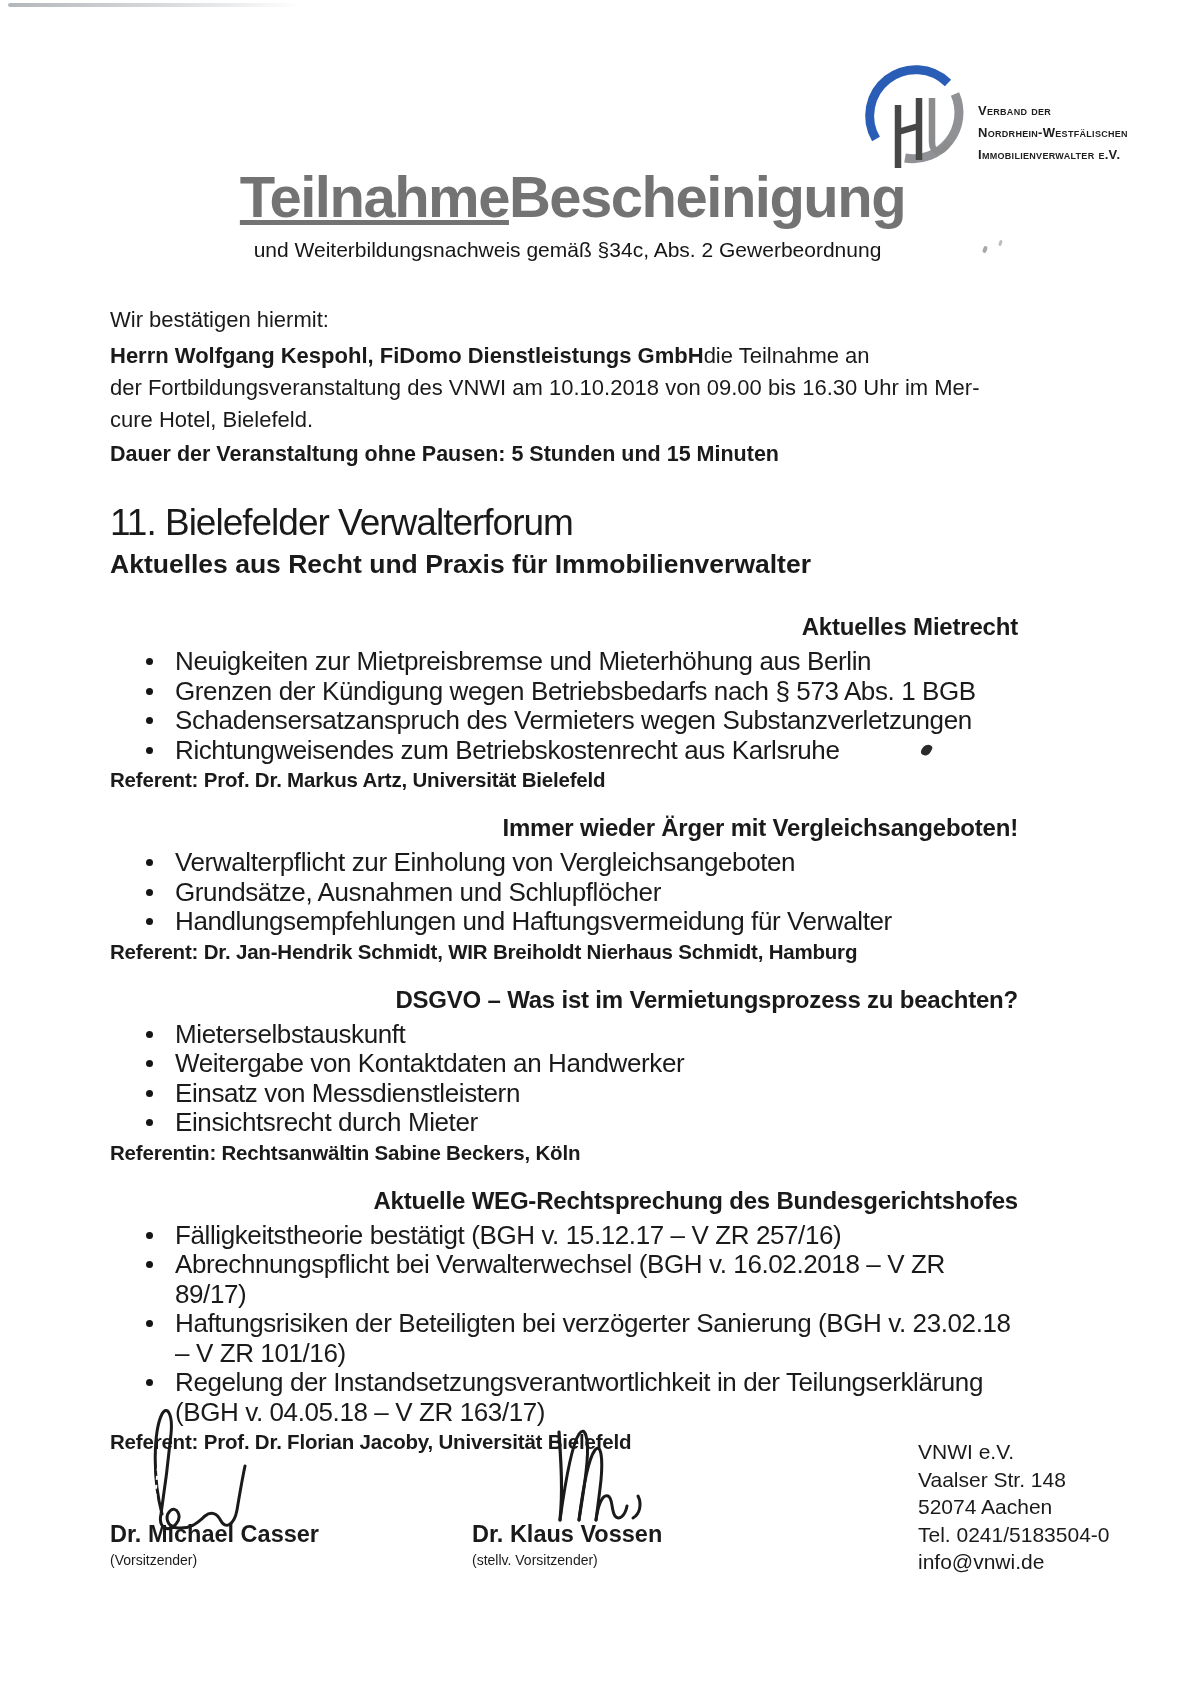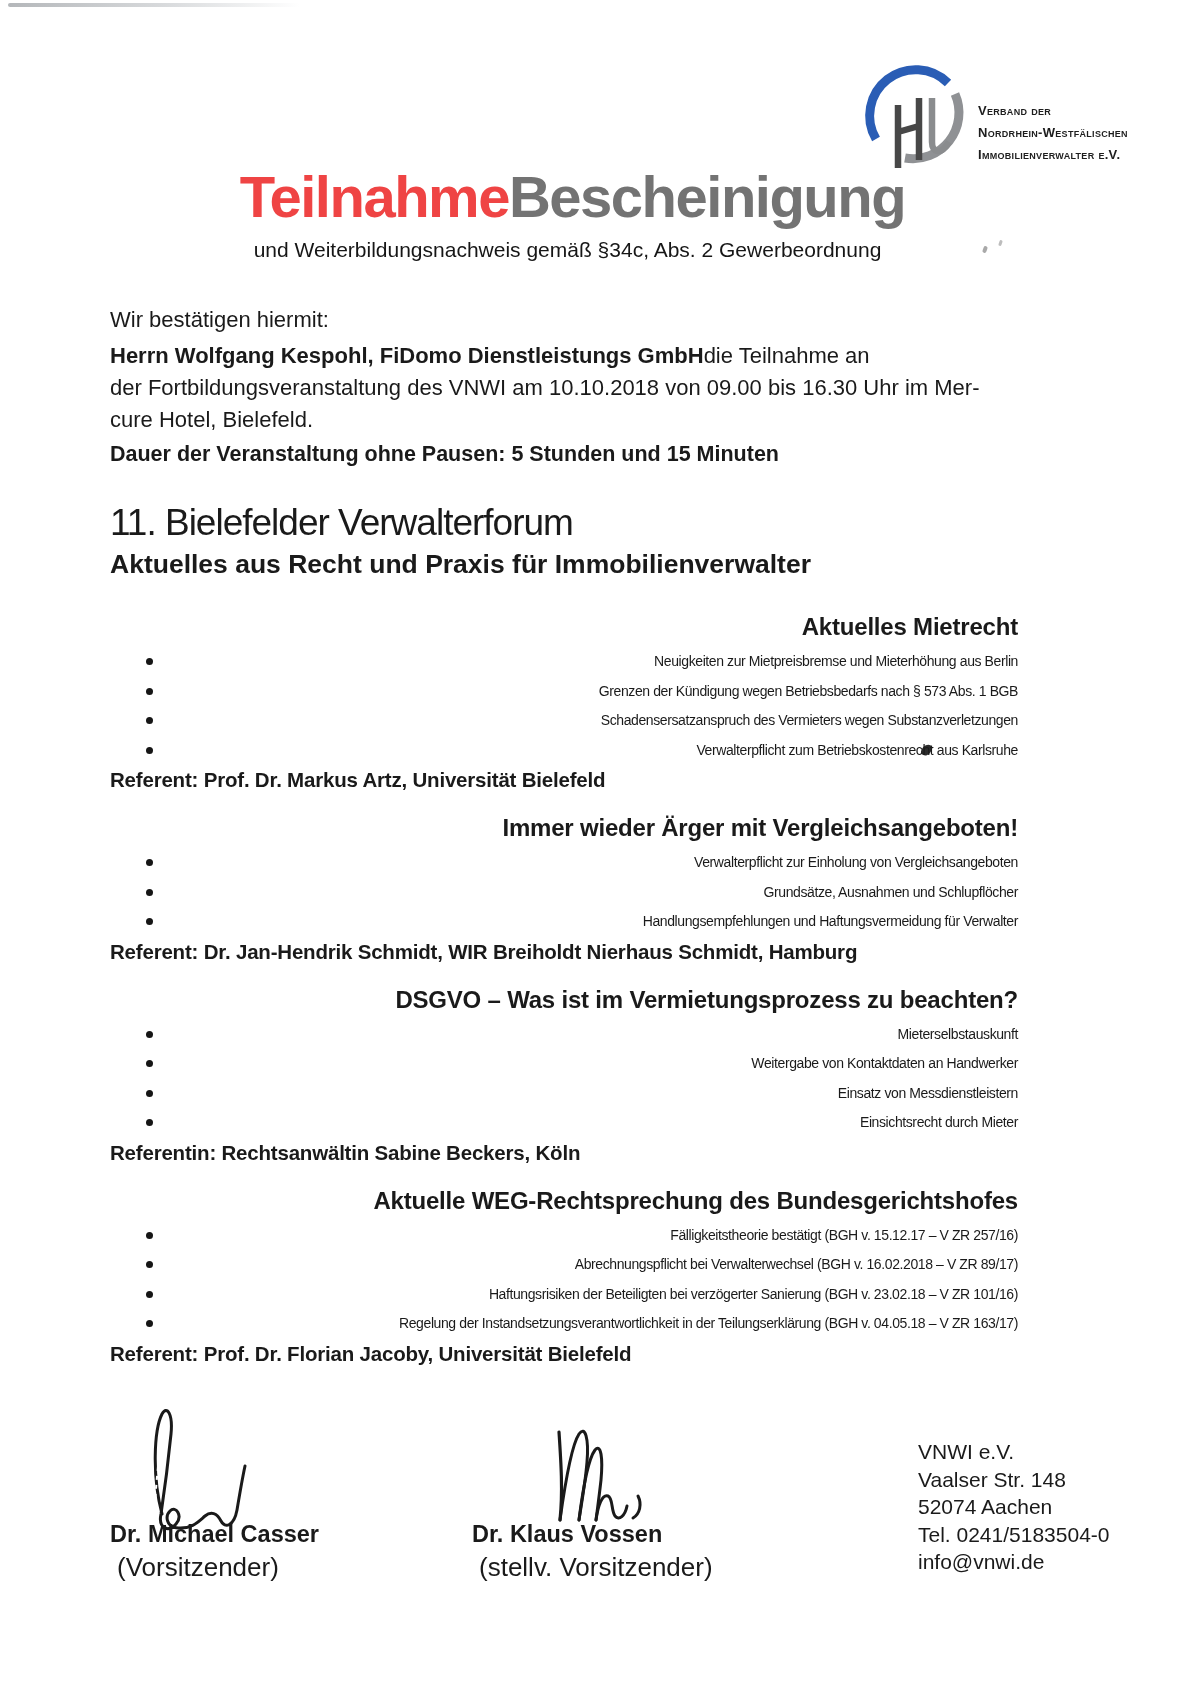--- a/index.html
+++ b/index.html
@@ -20,45 +20,45 @@
     background:#bdbdbd; transform:rotate(20deg); border-radius:2px; }
   .artifact-dot { position:absolute; left:628px; top:453px; width:3px; height:3px;
     background:#8a8a8a; border-radius:50%; }
   
   .logo-svg { position:absolute; left:862px; top:58px; }
   .logo-text { position:absolute; left:978px; top:100px; font-size:13px; font-weight:bold;
     line-height:22px; letter-spacing:0.3px; font-variant:small-caps; color:#1d1d1d; white-space:nowrap; }
   
   .doc-title { position:absolute; top:163px; left:0; width:1145px; text-align:center;
     font-size:58px; font-weight:bold; letter-spacing:-1.5px; white-space:nowrap; }
-  .doc-title .t-blue { color:#ef4444; }
+  .doc-title .t-blue { color:#737373;text-decoration:underline; }
   .doc-title .t-dark { color:#737373; }
   .doc-subtitle { position:absolute; top:238px; left:0; width:1135px; text-align:center;
     font-size:21px; color:#161616; }
   
   .content { position:absolute; left:110px; top:306px; width:908px; }
   .confirm { font-size:22px; line-height:28px; margin:0 0 6px; }
   .para { font-size:22px; line-height:32px; margin:0; }
   .para .b { font-weight:bold; }
   .duration { font-size:21.5px; font-weight:bold; line-height:28px; margin:4px 0 0; }
   .event-title { font-size:37px; font-weight:normal; letter-spacing:-1px; line-height:46px; margin:32px 0 0; }
   .event-sub { font-size:26.5px; line-height:36px; margin:0; }
   .sec h3 { font-size:24px; font-weight:bold; letter-spacing:-0.2px; line-height:30px; margin:18px 0 5px;text-align:right; }
   .sec:first-of-type h3 { margin-top:30px; }
   .sec ul { margin:3px 0 0; padding:0 0 0 65px; list-style:none; }
-  .sec li { font-size:14px; line-height:29.5px; letter-spacing:-0.4px; position:relative;text-align:right; }
+  .sec li { font-size:26px; line-height:29.5px; letter-spacing:-0.4px; position:relative; }
   .sec li::before { content:""; position:absolute; left:-29px; top:11px; width:7px; height:7px;
     background:#151515; border-radius:50%; }
   .referent { font-size:20.5px; font-weight:bold; letter-spacing:-0.2px; line-height:30px; margin:0; }
   
   .sig-svg { position:absolute; }
   .sig-casser-svg { left:142px; top:1406px; }
   .sig-vossen-svg { left:545px; top:1422px; }
   .sig-name { position:absolute; font-size:23.5px; font-weight:bold; white-space:nowrap; }
-  .sig-role { position:absolute; font-size:26px; white-space:nowrap;margin-left:7px; }
+  .sig-role { position:absolute; font-size:14px; white-space:nowrap; }
   .name-casser { left:110px; top:1521px; } .role-casser { left:110px; top:1552px; }
   .name-vossen { left:472px; top:1521px; } .role-vossen { left:472px; top:1552px; }
   .contact { position:absolute; left:918px; top:1438px; font-size:21px; line-height:27.5px; }
 </style>
 </head>
 <body>
 
 <div class="artifact-topline"></div>
 <div class="artifact-tick"></div>
 <div class="artifact-speck-a"></div>
@@ -89,21 +89,21 @@
 
   <h1 class="event-title">11. Bielefelder Verwalterforum</h1>
   <h2 class="event-sub">Aktuelles aus Recht und Praxis für Immobilienverwalter</h2>
 
   <div class="sec">
     <h3>Aktuelles Mietrecht</h3>
     <ul>
       <li>Neuigkeiten zur Mietpreisbremse und Mieterhöhung aus Berlin</li>
       <li>Grenzen der Kündigung wegen Betriebsbedarfs nach § 573 Abs. 1 BGB</li>
       <li>Schadensersatzanspruch des Vermieters wegen Substanzverletzungen</li>
-      <li>Verwalterpflicht zum Betriebskostenrecht aus Karlsruhe</li>
+      <li>Richtungweisendes zum Betriebskostenrecht aus Karlsruhe</li>
     </ul>
     <p class="referent">Referent: Prof. Dr. Markus Artz, Universität Bielefeld</p>
   </div>
 
   <div class="sec">
     <h3>Immer wieder Ärger mit Vergleichsangeboten!</h3>
     <ul>
       <li>Verwalterpflicht zur Einholung von Vergleichsangeboten</li>
       <li>Grundsätze, Ausnahmen und Schlupflöcher</li>
       <li>Handlungsempfehlungen und Haftungsvermeidung für Verwalter</li>

